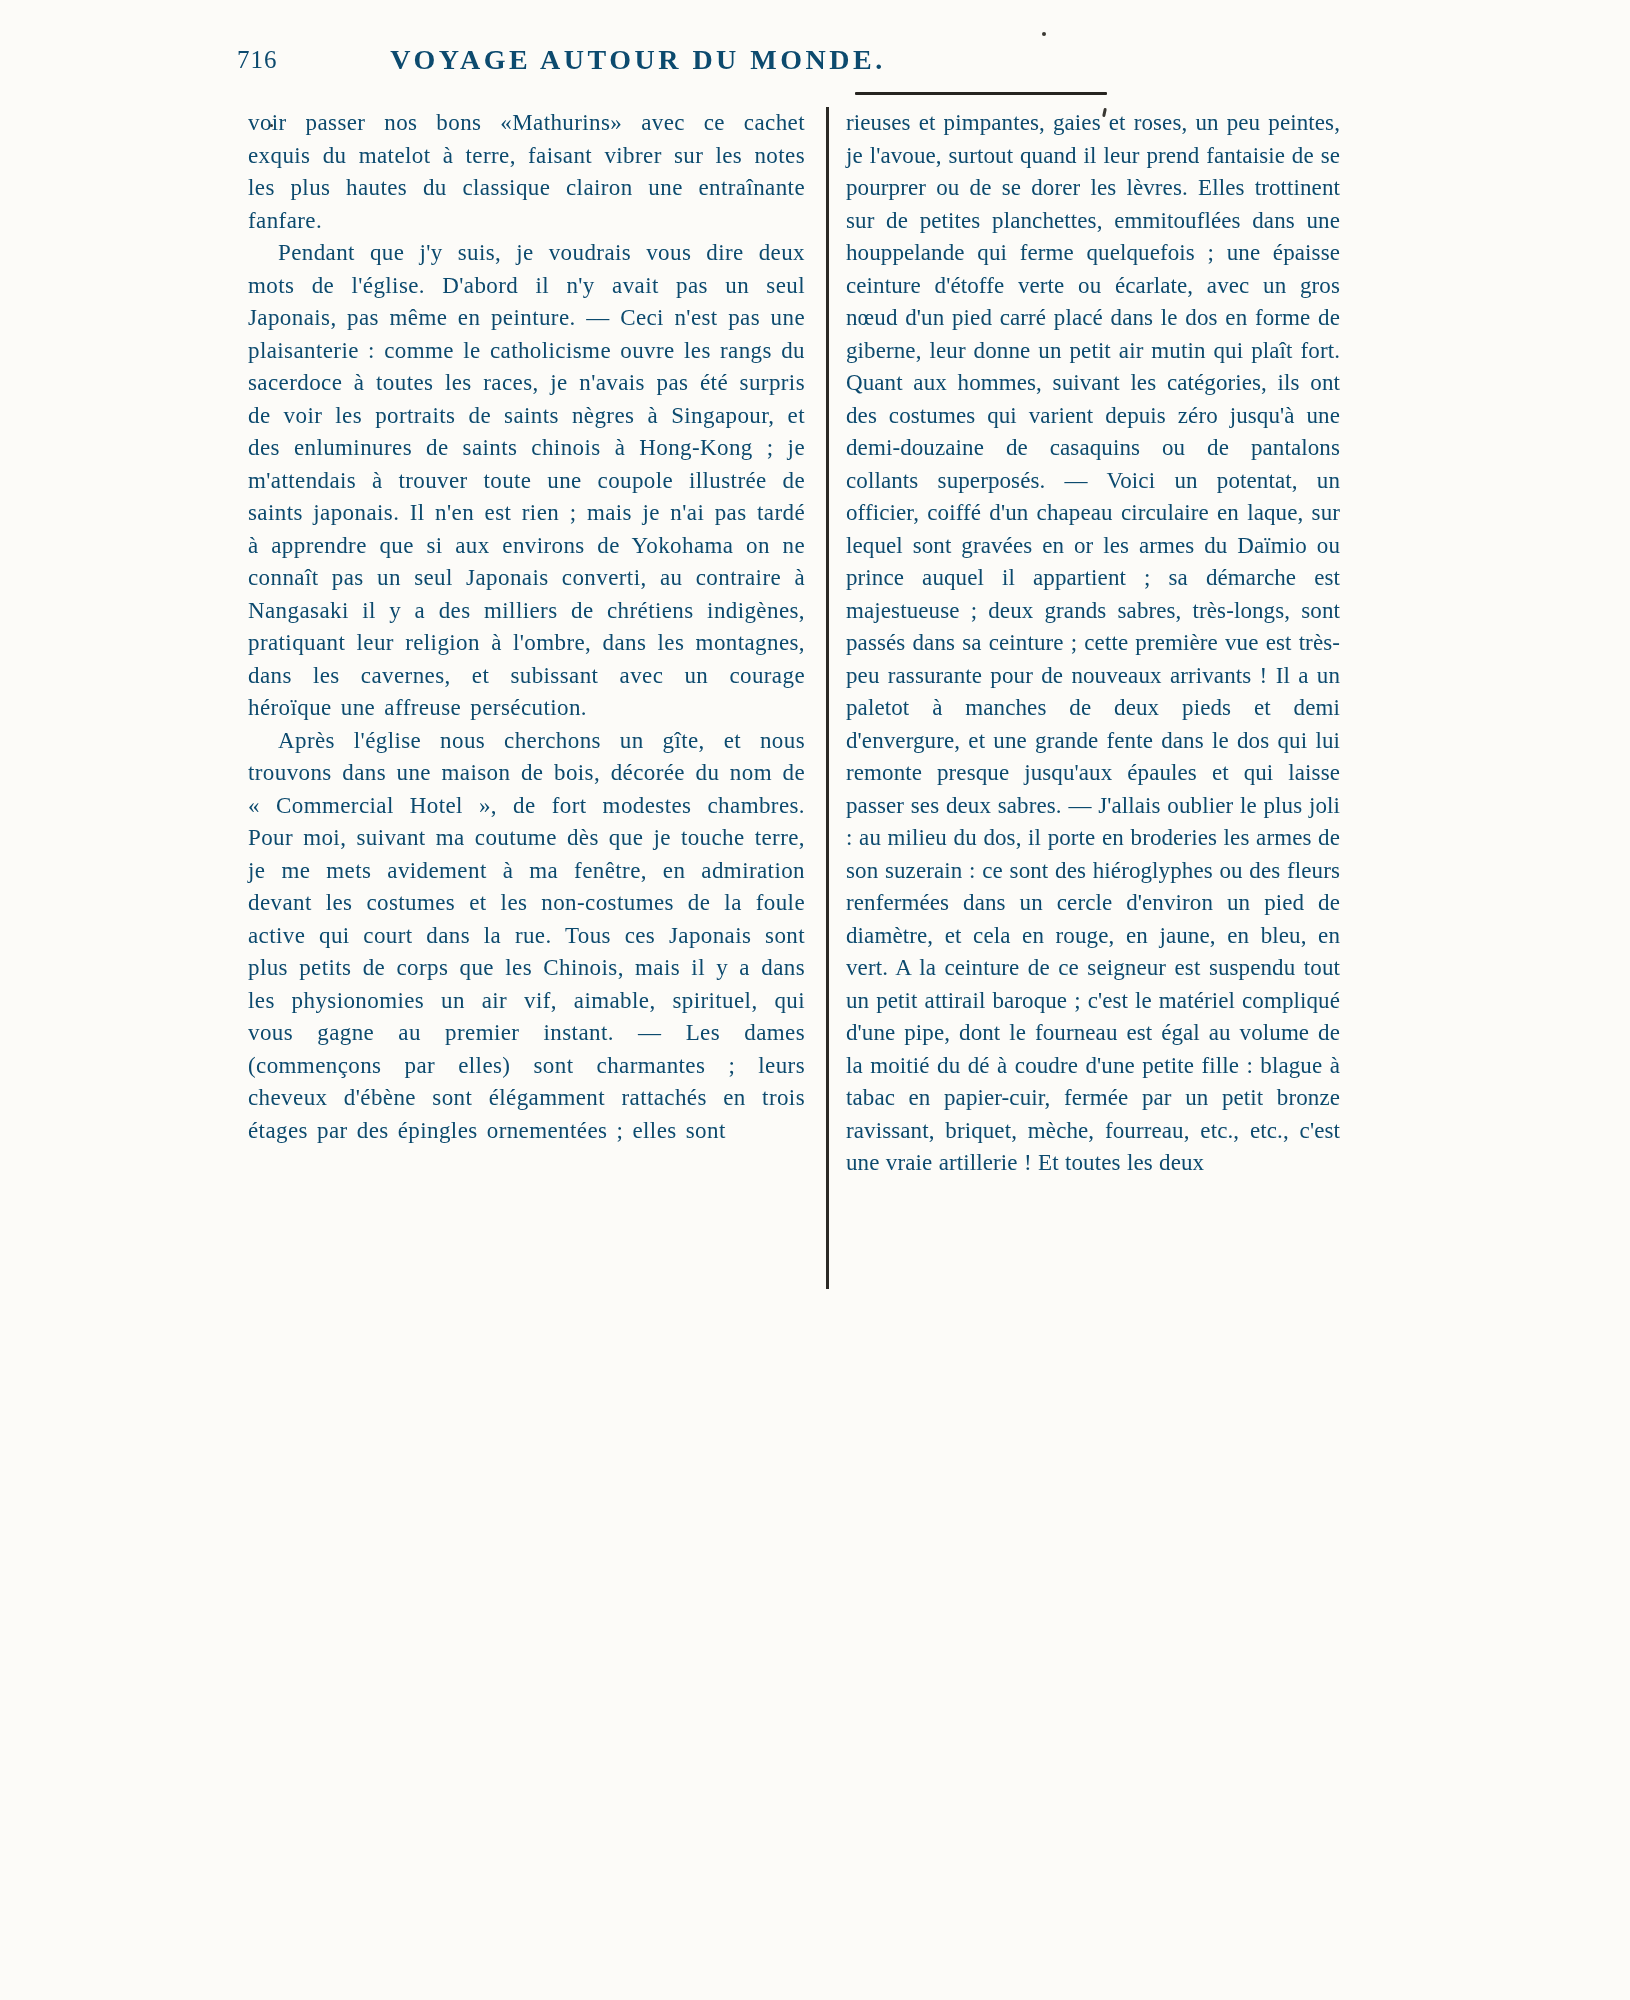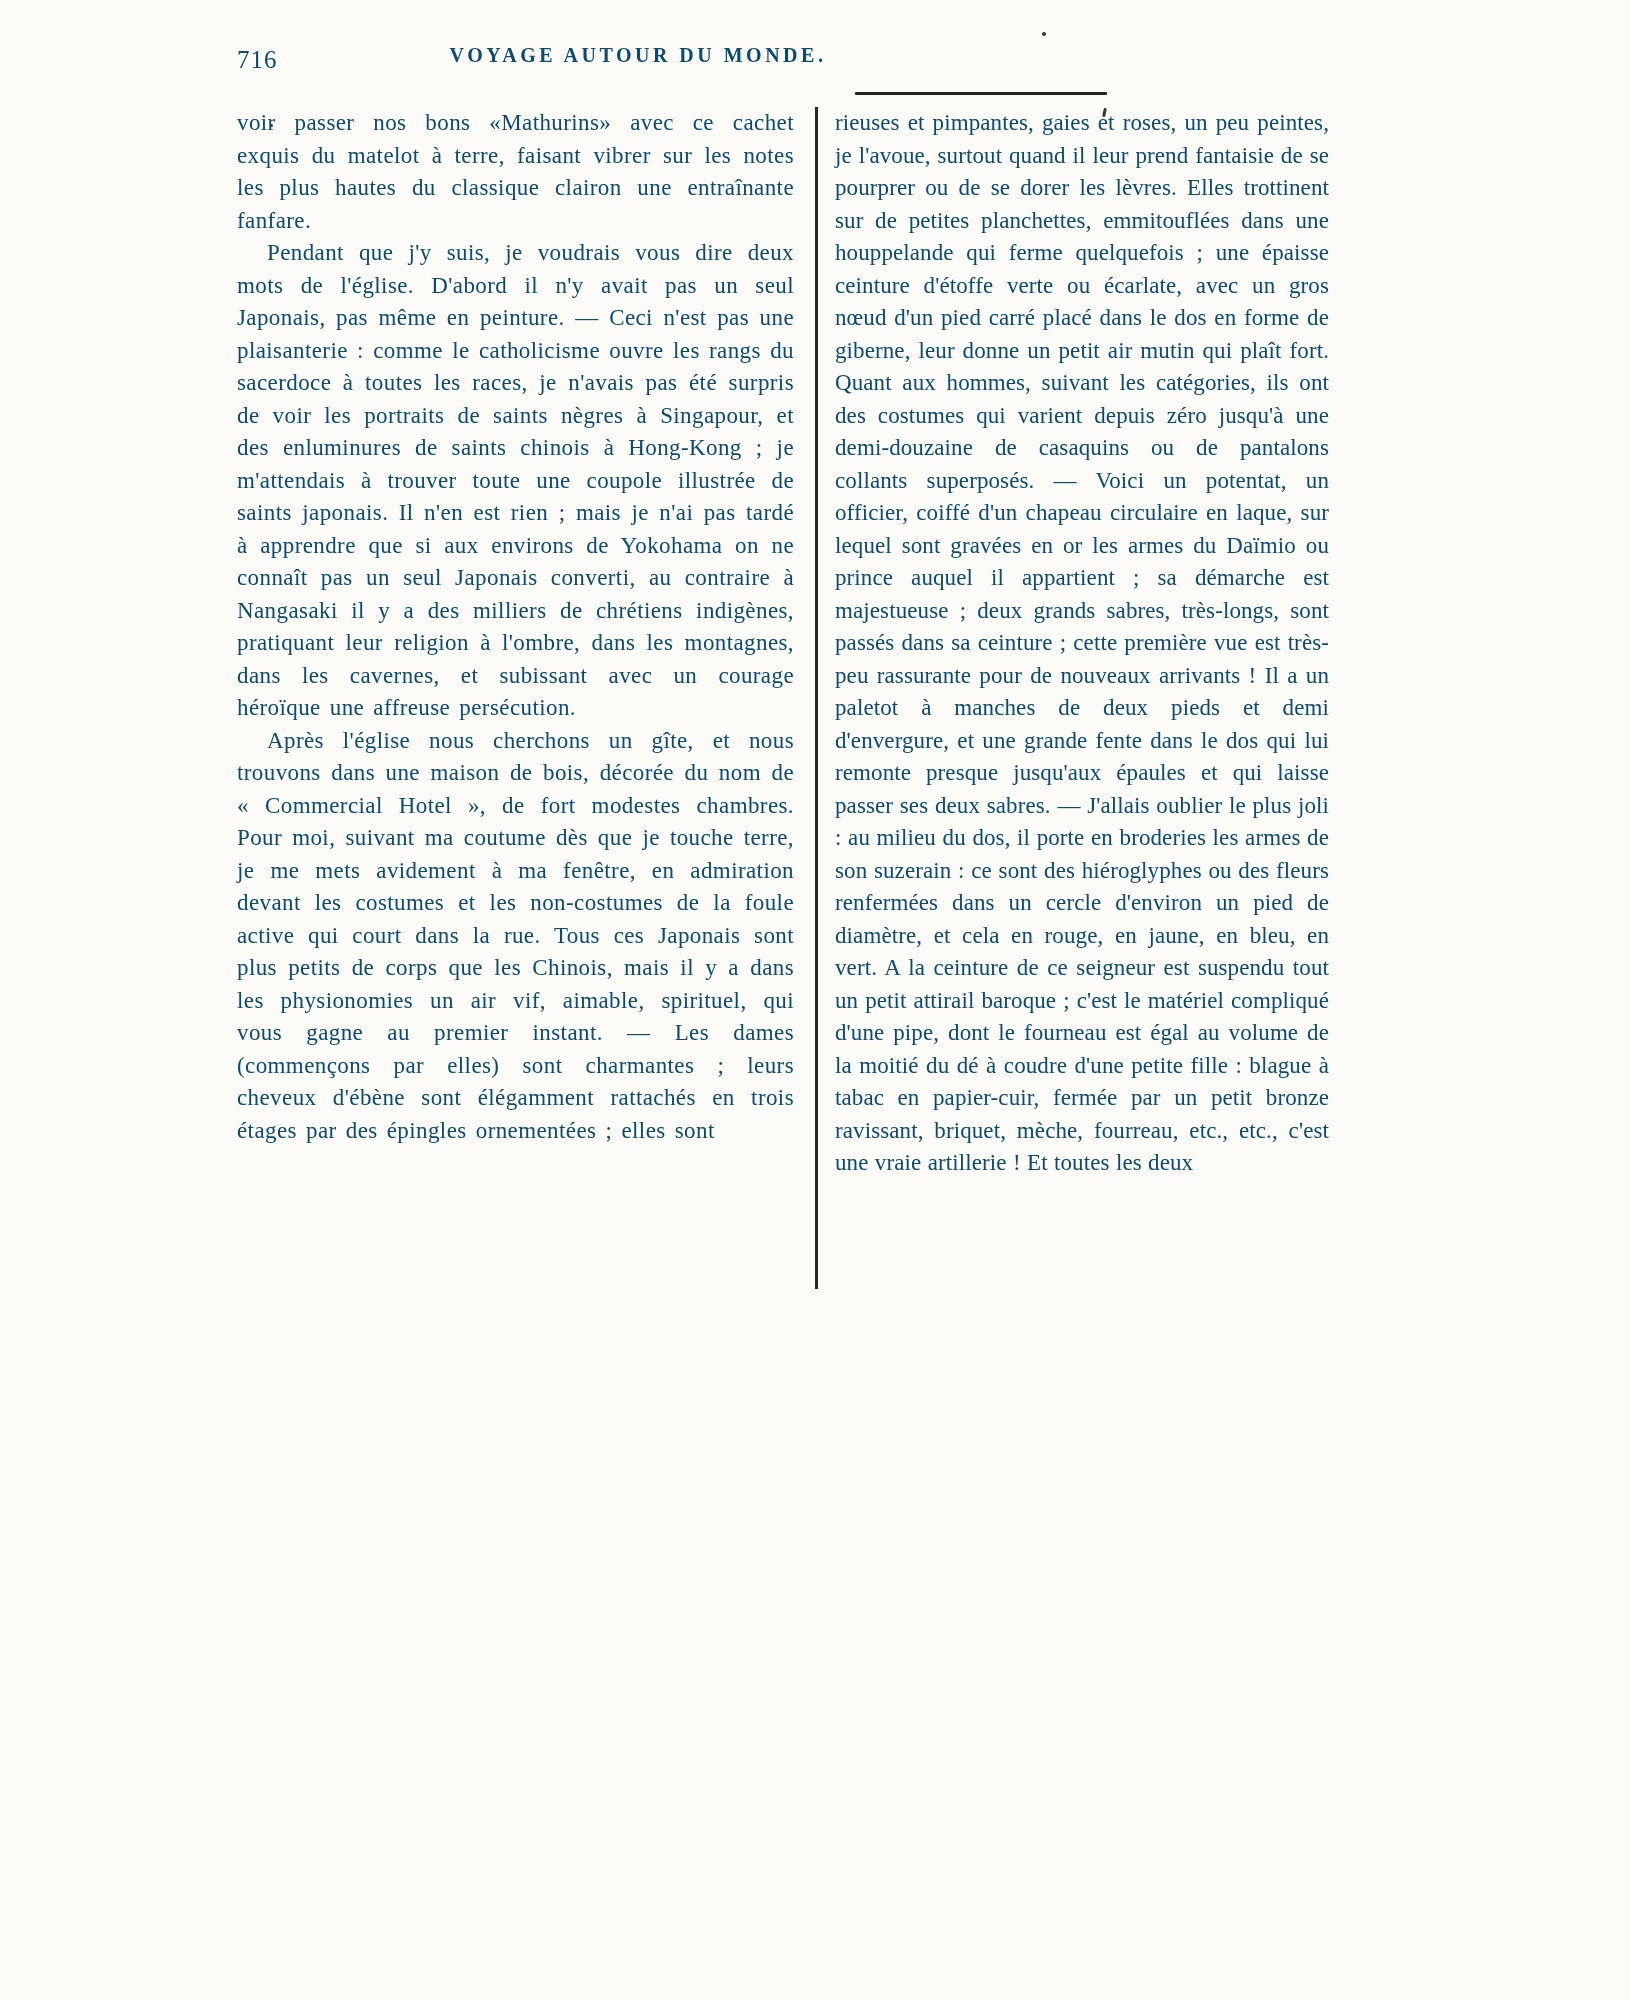--- a/index.html
+++ b/index.html
@@ -23,39 +23,39 @@
     top: 46px;
     left: 237px;
     font-size: 25px;
     letter-spacing: 1px;
   }
   .running-title {
     position: absolute;
     top: 44px;
     left: 638px;
     transform: translateX(-50%);
-    font-size: 20px;
+    font-size: 28px;
     font-weight: 700;
     letter-spacing: 3.5px;
     white-space: nowrap;
   }
   .head-rule {
     position: absolute;
     top: 92px;
     left: 855px;
     width: 252px;
     height: 3px;
     background: #262420;
     border-radius: 1px;
   }
   
   .columns {
     position: absolute;
     top: 107px;
-    left: 237px;
+    left: 248px;
     width: 1095px;
     display: flex;
     align-items: flex-start;
   }
   .column {
     text-align: justify;
     font-size: 23px;
     line-height: 32.5px;
   }
   .column p {

